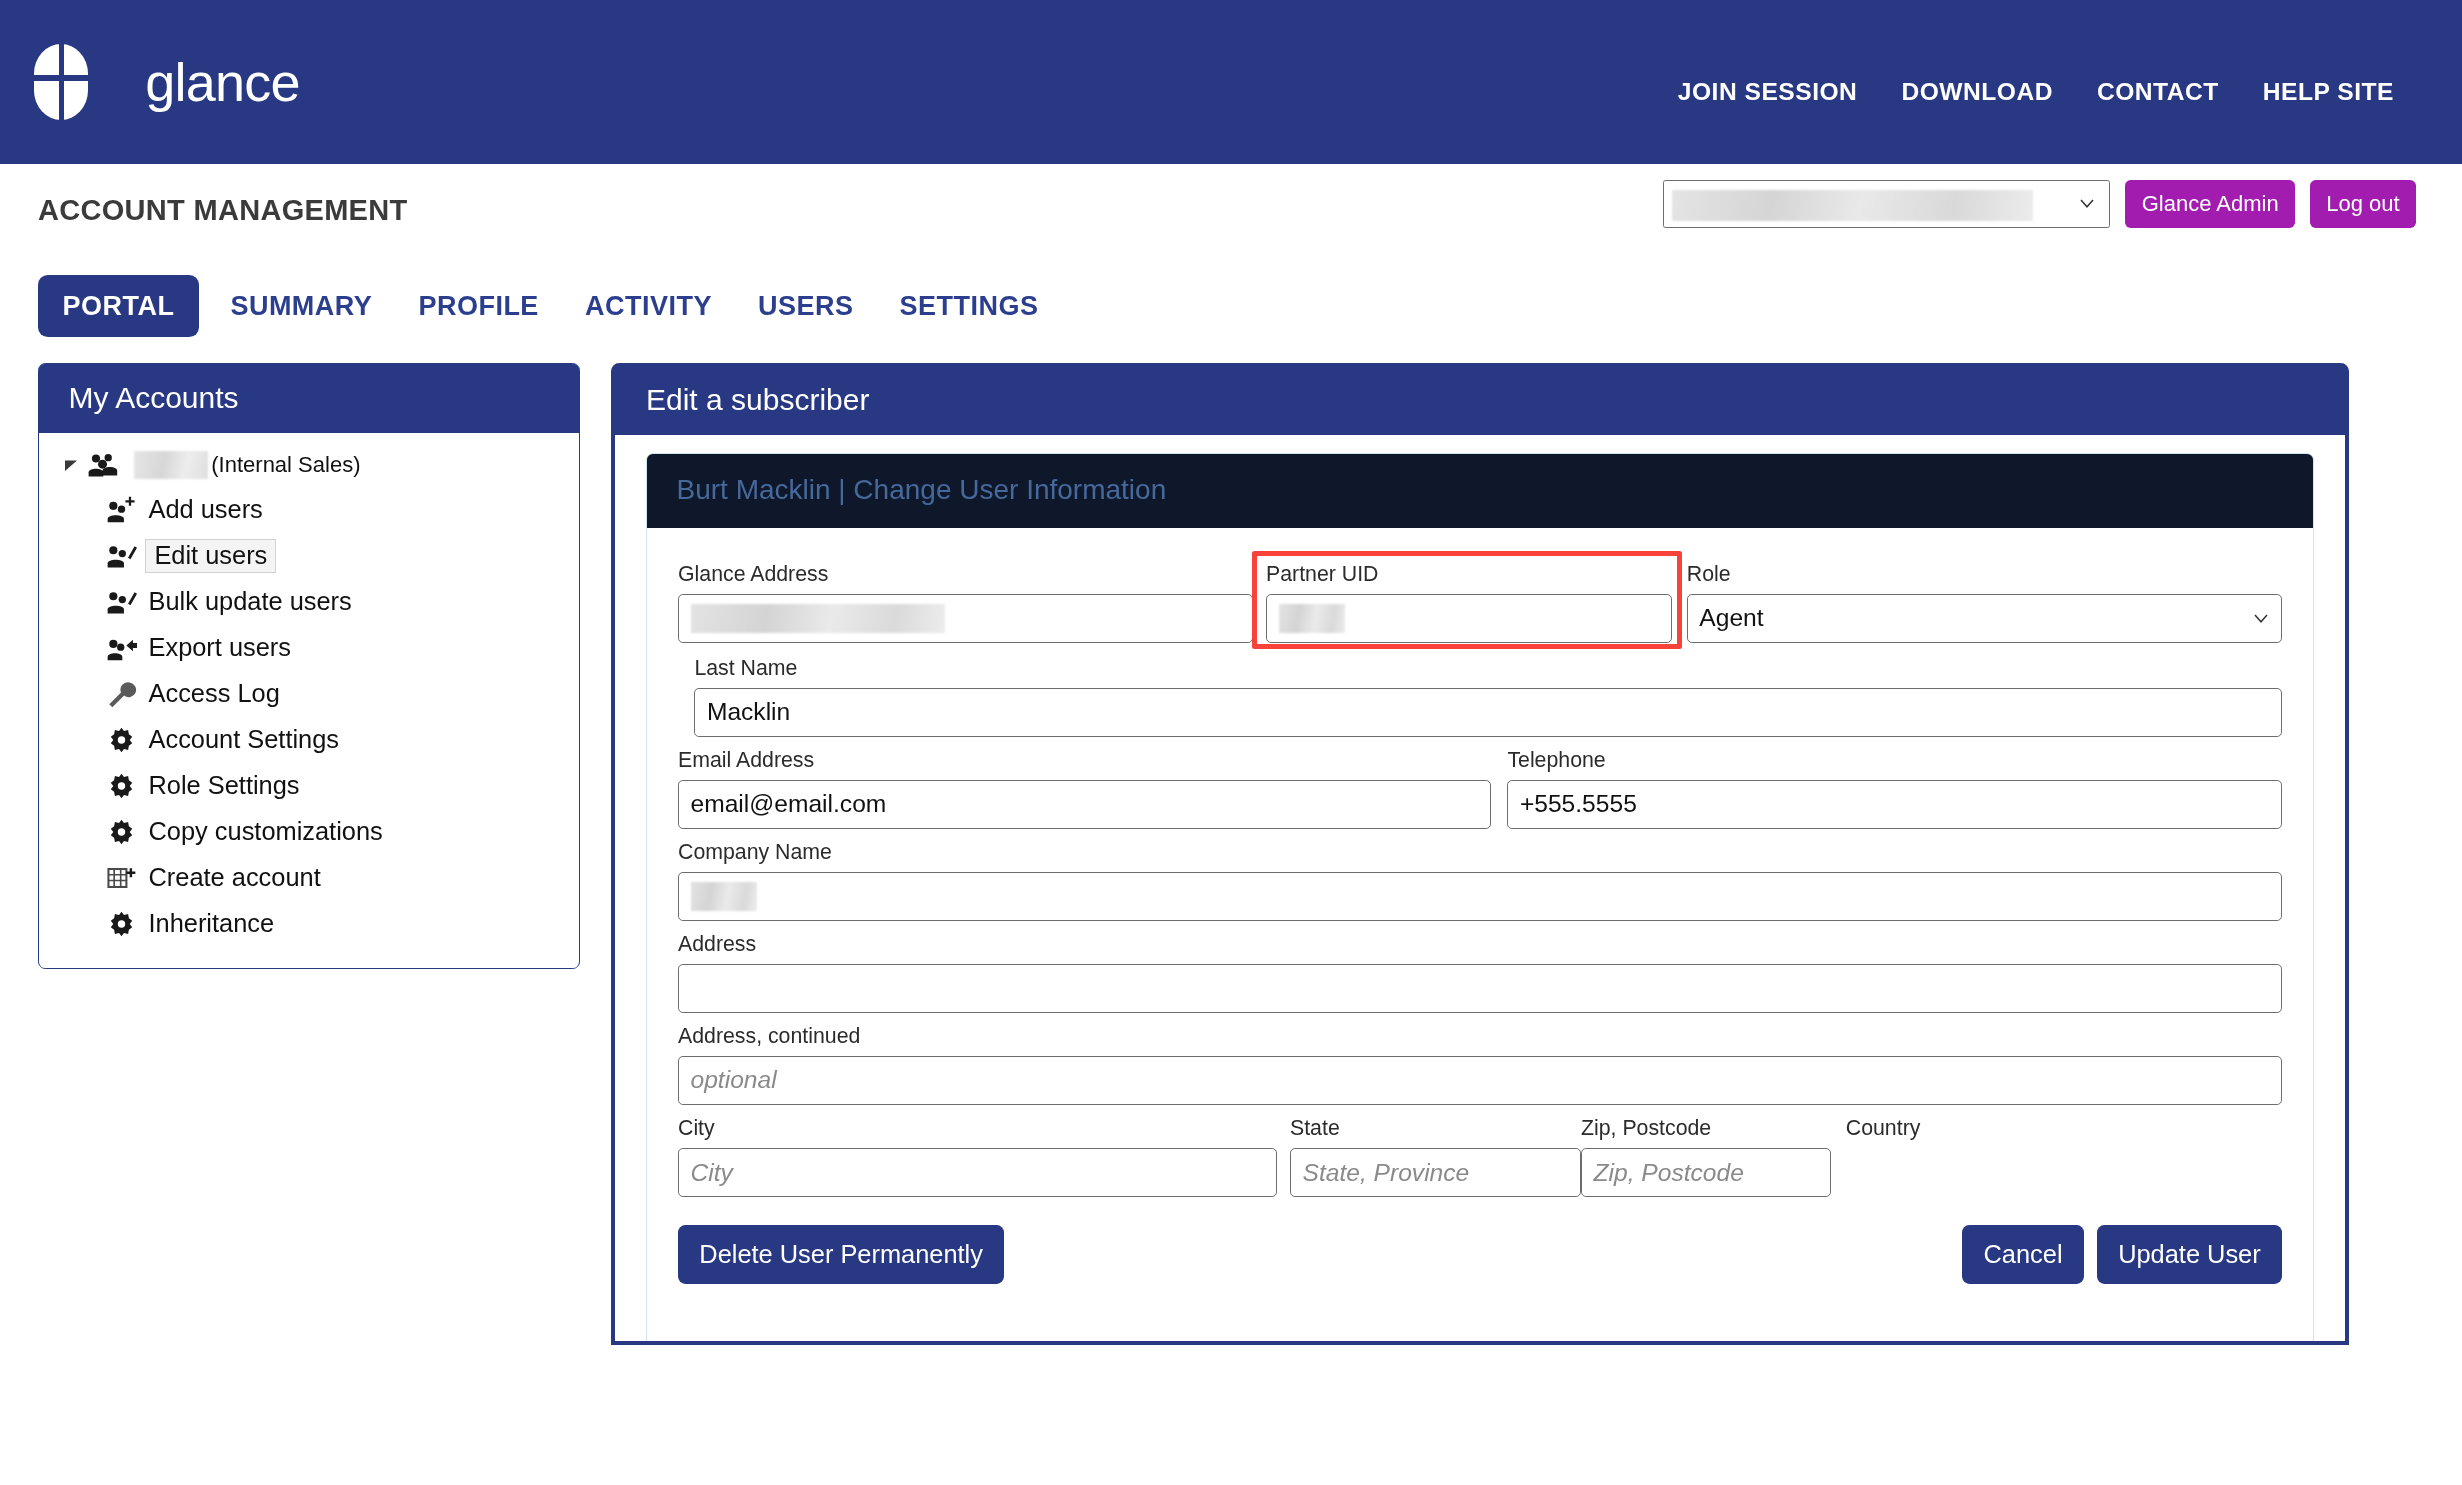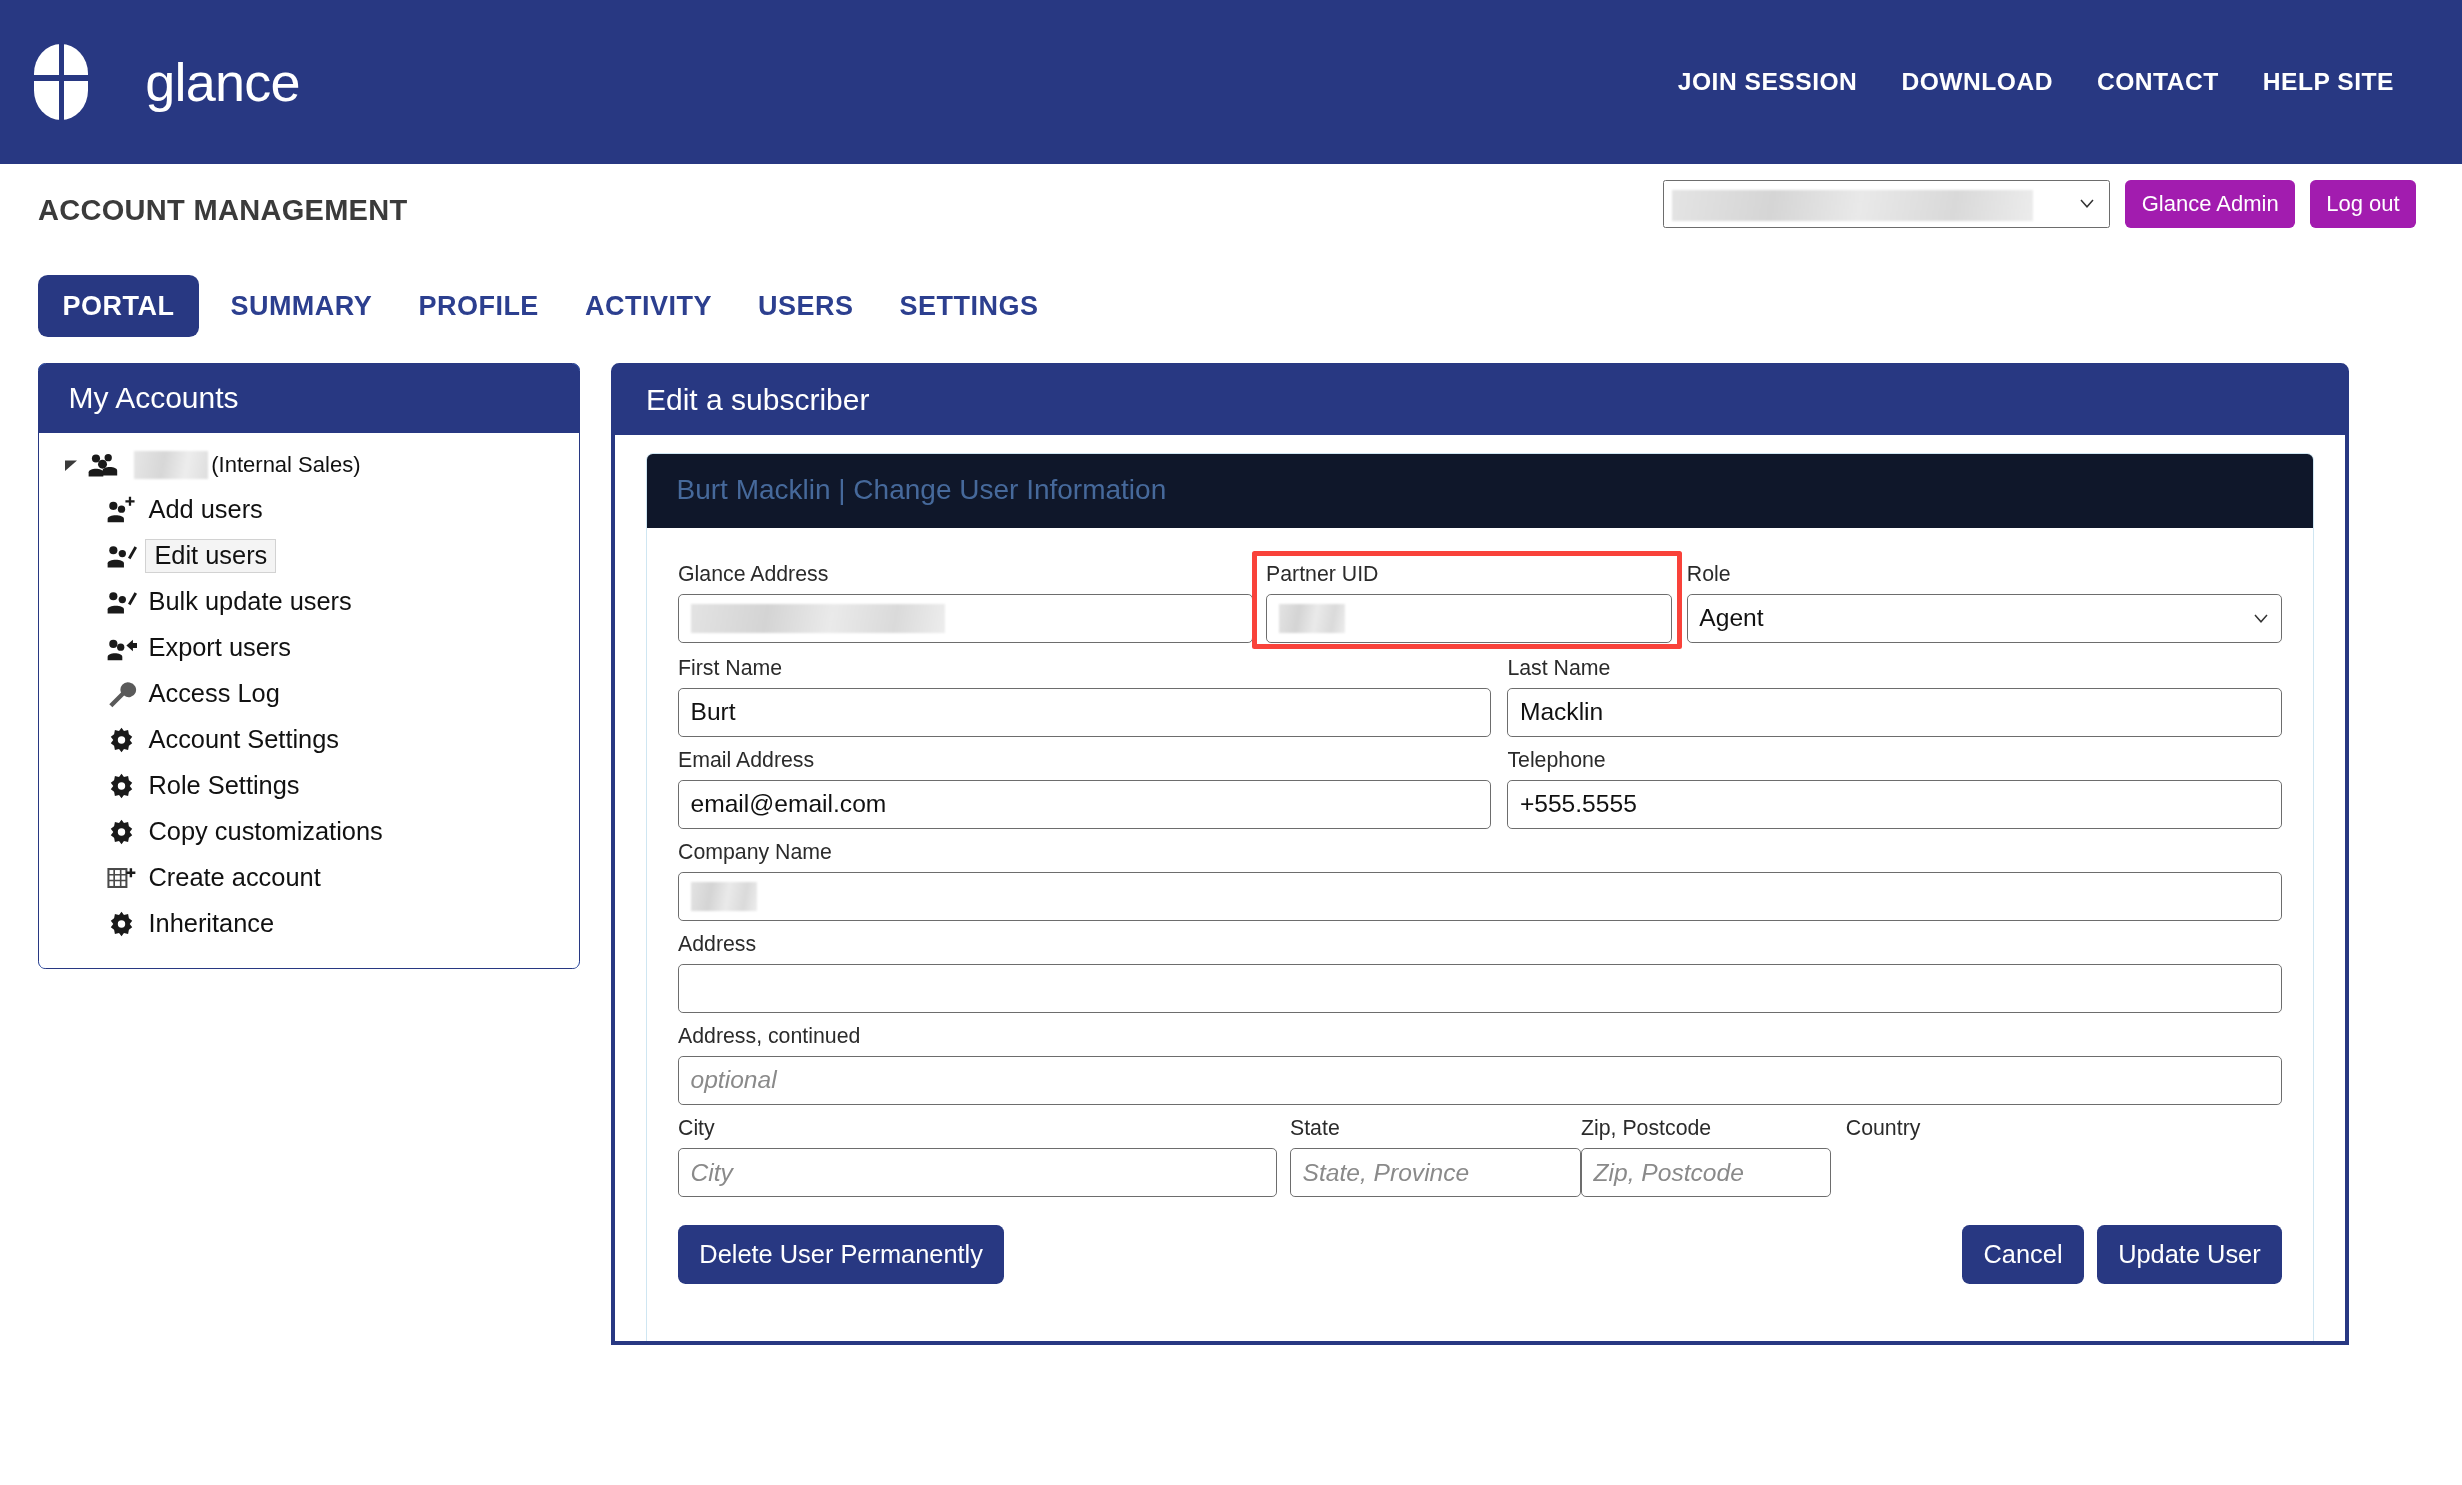--- a/index.html
+++ b/index.html
@@ -28,21 +28,21 @@
   }
   .brand-logo .hbar{
     position:absolute; left:-1.6px; top:31px; width:57px; height:5.7px;
     background:#283882;
   }
   .brand-name{
     color:#ffffff; font-size:54px; letter-spacing:-0.8px;
     margin-left:21.3px; font-weight:400;
   }
   .topnav{
-    position:absolute; right:46px; top:0; height:164px;
+    position:absolute; right:46px; top:10px; height:164px;
     display:flex; align-items:center; gap:0;
   }
   .topnav a{
     color:#ffffff; text-decoration:none;
     font-size:24.6px; font-weight:700; letter-spacing:0.5px;
     padding:0 22px; line-height:1; white-space:nowrap;
   }
 
   
   .amhead{ position:relative; height:90px; }
@@ -363,26 +363,20 @@
             <div class="fselect">
               <span>Agent</span>
               <svg class="chev" viewBox="0 0 24 24">
                 <path d="M4 8 L12 17 L20 8" fill="none" stroke="#333" stroke-width="2"></path>
               </svg>
             </div>
           </div>
         </div>
 
         <div class="row">
-          <div class="fgroup" style="width:813px;">
-            <div class="flabel">First Name</div>
-            <div class="finput">
-              <span>Burt</span>
-            </div>
-          </div>
           <div class="fgroup" style="flex:1; margin-left:16.4px;">
             <div class="flabel">Last Name</div>
             <div class="finput">
               <span>Macklin</span>
             </div>
           </div>
         </div>
 
         <div class="row">
           <div class="fgroup" style="width:813px;">

